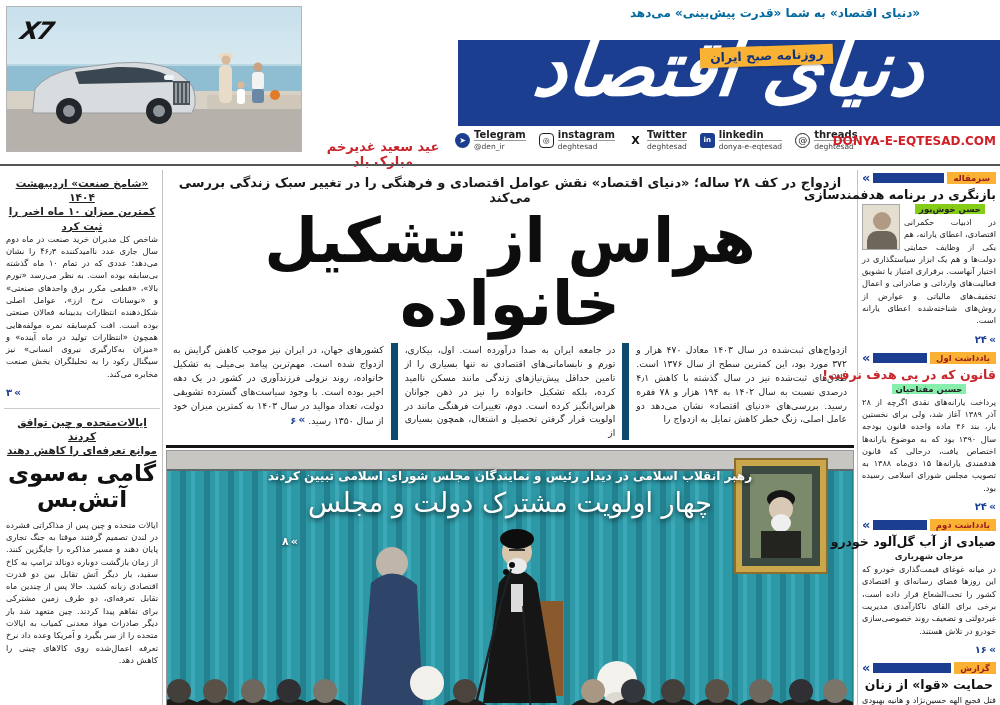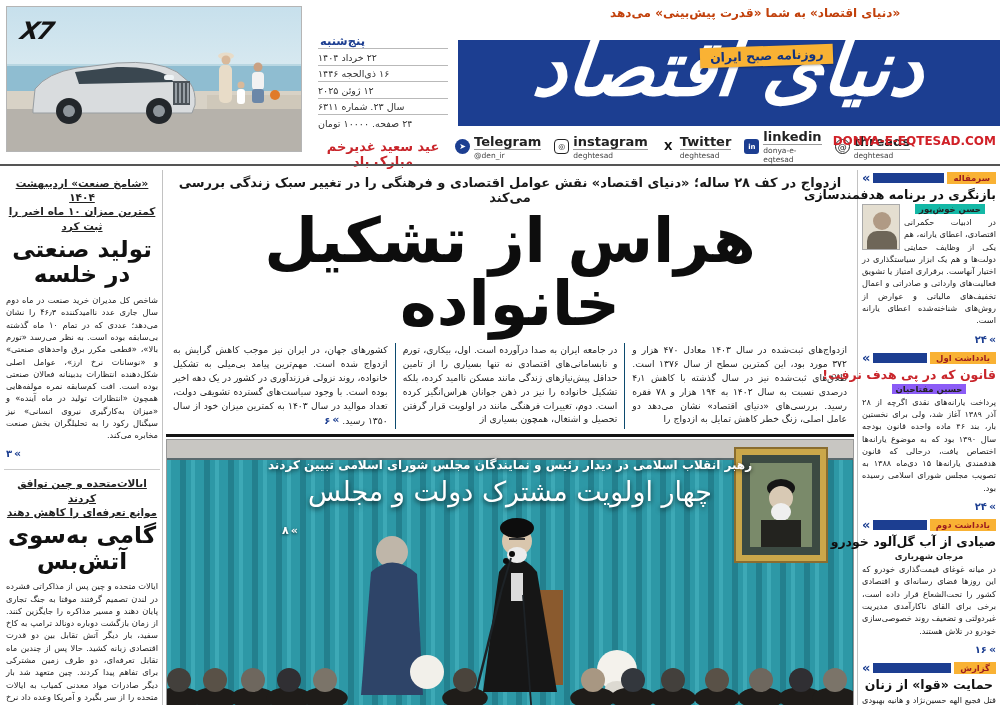--- a/index.html
+++ b/index.html
@@ -8,31 +8,31 @@
 
   
   .ad{position:absolute;left:6px;top:6px;width:296px;height:146px;border:1px solid #b5b5b5;background:#dce8ee;overflow:hidden;}
   .ad-badge{position:absolute;left:14px;top:10px;font-size:24px;font-weight:bold;font-style:italic;color:#141414;letter-spacing:-2px;transform:skewX(-12deg);}
   .dateblock{position:absolute;left:318px;top:34px;width:130px;direction:rtl;}
   .weekday{font-size:11.5px;font-weight:bold;color:#1c3e91;text-align:left;padding-left:2px;}
   .drow{font-size:9.5px;color:#333;text-align:left;border-top:1px solid #b9b9b9;padding:2.5px 2px 2px 0;}
   .band{position:absolute;left:458px;top:40px;width:542px;height:86px;background:#1c3e91;}
   .logo{position:absolute;left:0;top:-16px;width:100%;text-align:center;color:#fff;font-size:76px;font-weight:bold;font-style:italic;transform:skewX(-6deg);white-space:nowrap;}
   .badge{position:absolute;left:700px;top:46px;background:#f9b234;color:#14337d;font-size:12.5px;font-weight:bold;padding:2px 10px 3px;transform:rotate(-2deg);box-shadow:0 1px 2px rgba(0,0,0,.3);}
-  .tagline{position:absolute;left:610px;top:6px;width:330px;text-align:left;color:#c2410c;font-size:12px;font-weight:bold;}
+  .tagline{position:absolute;left:610px;top:6px;width:330px;text-align:center;color:#0369a1;font-size:12px;font-weight:bold;}
   .greeting{position:absolute;left:318px;top:139px;width:130px;text-align:center;color:#c9252b;font-size:13px;font-weight:bold;}
   .socialbar{position:absolute;left:455px;top:129px;width:420px;display:flex;direction:ltr;gap:13px;align-items:center;}
   .soc{display:flex;direction:ltr;align-items:center;gap:4px;}
   .sic{width:15px;height:15px;border-radius:50%;background:#1c3e91;color:#fff;font-size:8px;display:flex;align-items:center;justify-content:center;flex:0 0 auto;}
   .sic.sq{border-radius:4px;background:#fff;border:1.5px solid #222;color:#222;}
   .sic.plain{background:#fff;color:#111;font-weight:bold;font-size:11px;}
   .sic.inbx{border-radius:3px;font-size:7px;font-weight:bold;}
   .sic.thr{background:#fff;border:1.5px solid #222;color:#222;font-size:9px;}
   .stxt{display:flex;flex-direction:column;direction:ltr;}
-  .stxt b{font-size:13px;color:#222;font-weight:bold;}
+  .stxt b{font-size:10px;color:#222;font-weight:bold;}
   .stxt i{font-size:7.5px;color:#444;font-style:normal;border-top:1px solid #999;padding-top:1px;}
   .site{position:absolute;right:4px;top:134px;color:#d12128;font-size:12px;font-weight:bold;direction:ltr;}
   .hline{position:absolute;left:0;top:164px;width:1000px;height:2px;background:#555;}
   .vline{position:absolute;top:170px;bottom:0;width:1px;background:#c2c2c2;}
   .v1{left:162px;} .v2{left:857px;}
 
   
   .pref{display:inline-flex;direction:ltr;align-items:center;gap:2px;color:#1c3e91;font-weight:bold;font-size:10px;}
   .pref .g{font-size:11px;}
   .sec-bar{display:flex;direction:ltr;align-items:center;gap:3px;margin:0 0 3px;}
@@ -47,36 +47,36 @@
   .lbody{font-size:8.3px;color:#222;text-align:justify;line-height:1.48;}
   .lart{padding:6px 2px 8px;}
   .lart+.lart{border-top:1px solid #ccc;}
   .lref{text-align:left;margin-top:1px;}
 
   
   .center{position:absolute;left:166px;top:170px;width:688px;}
   .kicker{font-size:13px;font-weight:bold;color:#1a1a1a;text-align:center;margin-top:5px;}
   .headline{font-size:62px;font-weight:bold;color:#0d0d0d;text-align:center;line-height:1.02;margin:4px 0 8px;}
   .lead-cols{display:flex;direction:rtl;}
-  .lcol{flex:1;padding:0 7px;font-size:9.2px;color:#222;text-align:justify;line-height:1.5;border-left:1px solid #0c4a6e;}
+  .lcol{flex:1;padding:0 7px;font-size:9.2px;color:#222;text-align:justify;line-height:1.5;border-left:7px solid #0c4a6e;}
   .lcol:last-child{border-left:none;}
   .black-rule{height:3px;background:#141414;margin-top:5px;}
   .photo{position:relative;height:356px;margin-top:2px;border:1px solid #999;overflow:hidden;}
   .ph-kicker{position:absolute;left:0;right:0;top:18px;text-align:center;color:#fff;font-size:12px;font-weight:bold;text-shadow:0 1px 4px rgba(0,0,0,.7);z-index:5;}
   .ph-title{position:absolute;left:0;right:0;top:36px;text-align:center;color:#fff;font-size:27px;font-weight:normal;text-shadow:0 2px 5px rgba(0,0,0,.7);z-index:5;}
   .ph-ref{position:absolute;left:115px;top:84px;z-index:5;display:inline-flex;direction:ltr;gap:2px;color:#fff;font-weight:bold;font-size:11px;text-shadow:0 1px 3px rgba(0,0,0,.8);}
 
   
   .sidebar{position:absolute;left:862px;top:172px;width:134px;}
   .sec{margin-bottom:5px;}
   .sec-title{font-size:12.5px;font-weight:bold;color:#111;text-align:center;white-space:nowrap;margin:2px 0 2px;}
   .sec-title.red{color:#c9252b;}
   .sec-author{font-size:8.5px;font-weight:bold;color:#222;text-align:center;margin-bottom:2px;}
-  .hl-y{background:#14b8a6;padding:0 4px;}
-  .hl-p{background:#8b5cf6;padding:0 4px;}
+  .hl-y{background:#84cc16;padding:0 4px;}
+  .hl-p{background:#86efac;padding:0 4px;}
   .sec-body{font-size:8.2px;color:#222;text-align:justify;line-height:1.5;}
   .sec-ref{text-align:right;margin-top:1px;}
   .aphoto{float:left;width:38px;height:46px;margin:0 4px 2px 0;border:1px solid #aaa;background:#e4ded0;position:relative;overflow:hidden;}
   .aphoto .hd{position:absolute;left:10px;top:7px;width:18px;height:18px;border-radius:50%;background:#b09a84;}
   .aphoto .sh{position:absolute;left:4px;top:26px;width:30px;height:22px;border-radius:10px 10px 0 0;background:#6e6658;}
 </style>
 </head>
 <body>
 
 <div class="page">
@@ -122,28 +122,20 @@
         <rect x="230" y="82" width="8" height="15" rx="3" fill="#ffffff"></rect>
         <circle cx="251" cy="60" r="4.5" fill="#caa183"></circle>
         <rect x="245" y="65" width="12" height="18" rx="4" fill="#f2f2f2"></rect>
         <rect x="245" y="82" width="12" height="14" rx="3" fill="#6b87a8"></rect>
         <circle cx="268" cy="88" r="5" fill="#e07b2a"></circle>
       </g>
     </svg>
     <div class="ad-badge">X7</div>
   </div>
 
-  <div class="dateblock">
-    <div class="weekday">پنج‌شنبه</div>
-    <div class="drow">۲۲ خرداد ۱۴۰۴</div>
-    <div class="drow">۱۶ ذی‌الحجه ۱۴۴۶</div>
-    <div class="drow">۱۲ ژوئن ۲۰۲۵</div>
-    <div class="drow">سال ۲۳. شماره ۶۳۱۱</div>
-    <div class="drow">۲۴ صفحه. ۱۰۰۰۰ تومان</div>
-  </div>
 
   <div class="band">
     <div class="logo">دنیای اقتصاد</div>
   </div>
   <div class="badge">روزنامه صبح ایران</div>
   <div class="tagline">«دنیای اقتصاد» به شما «قدرت پیش‌بینی» می‌دهد</div>
   <div class="greeting">عید سعید غدیرخم مبارک باد</div>
 
   <div class="socialbar">
     <div class="soc">
@@ -187,21 +179,20 @@
   <div class="hline"></div>
   <div class="vline v1"></div>
   <div class="vline v2"></div>
 
   <div class="leftcol">
     <div class="lart">
       <div class="lk">
         <span>«شامخ صنعت» اردیبهشت ۱۴۰۴</span><br>
         <span>کمترین میزان ۱۰ ماه اخیر را ثبت کرد</span>
       </div>
-      <div class="ltitle">تولید صنعتی در خلسه</div>
       <div class="lbody">شاخص کل مدیران خرید صنعت در ماه دوم سال جاری عدد ناامیدکننده ۴۶٫۳ را نشان می‌دهد؛ عددی که در تمام ۱۰ ماه گذشته بی‌سابقه بوده است. به نظر می‌رسد «تورم بالا»، «قطعی مکرر برق واحدهای صنعتی» و «نوسانات نرخ ارز»، عوامل اصلی شکل‌دهنده انتظارات بدبینانه فعالان صنعتی بوده است. افت کم‌سابقه نمره مولفه‌هایی همچون «انتظارات تولید در ماه آینده» و «میزان به‌کارگیری نیروی انسانی» نیز سیگنال رکود را به تحلیلگران بخش صنعت مخابره می‌کند.</div>
       <div class="lref"><span class="pref">
             <span>۳</span>
             <span class="g">«</span>
           </span></div>
     </div>
     <div class="lart">
       <div class="lk">
         <span>ایالات‌متحده و چین توافق کردند</span><br>
         <span>موانع تعرفه‌ای را کاهش دهند</span>

